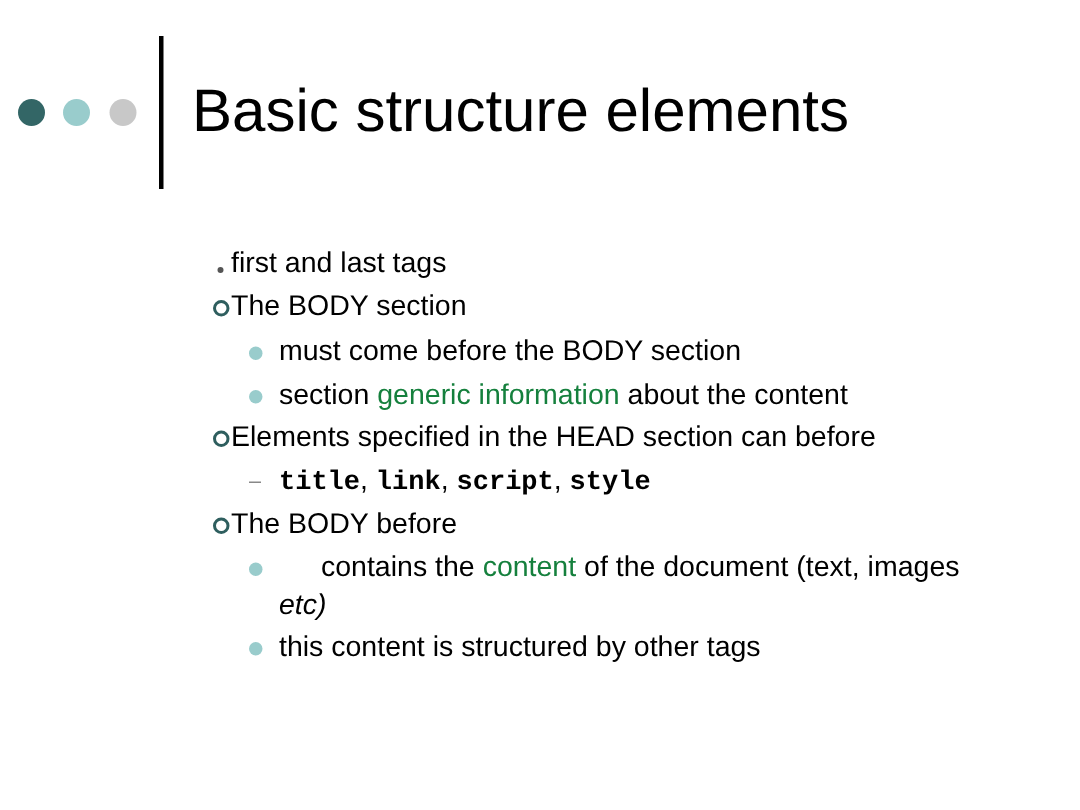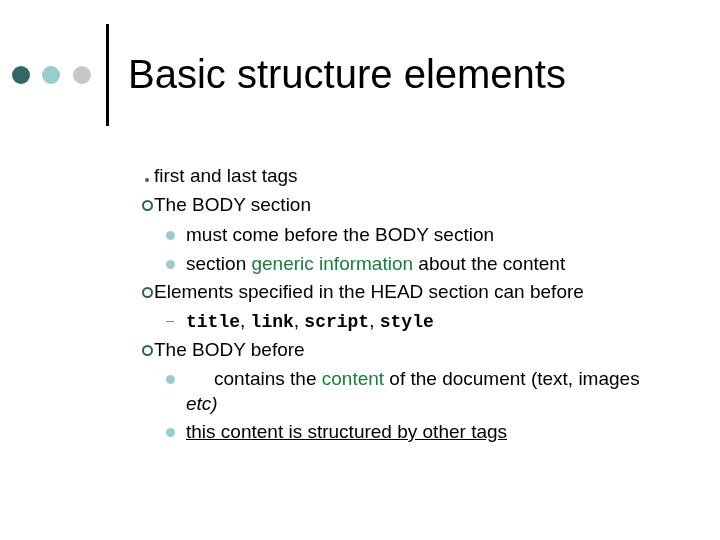--- a/index.html
+++ b/index.html
@@ -55,14 +55,14 @@
   <div class="line" style="left:186px; top:309px;"><span class="mono">title</span><span>, </span><span class="mono">link</span><span>, </span><span class="mono">script</span><span>, </span><span class="mono">style</span></div>
 
   <span class="bullet b-ring" style="left:142px; top:345px;"></span>
   <div class="line" style="left:154px; top:338px;">The BODY before</div>
 
   <span class="bullet b-fill" style="left:166px; top:375px; background:#99cccc;"></span>
   <div class="line" style="left:186px; top:367px;margin-left:28px;"><span>contains the </span><span class="hl">content</span><span> of the document (text, images</span></div>
   <div class="line" style="left:186px; top:392px;font-style:italic;">etc)</div>
 
   <span class="bullet b-fill" style="left:166px; top:428px; background:#99cccc;"></span>
-  <div class="line" style="left:186px; top:420px;text-decoration:underline;">this content is structured by other tags</div>
+  <div class="line" style="left:186px; top:420px;">this content is structured by other tags</div>
 </div>
 
 </body></html>

